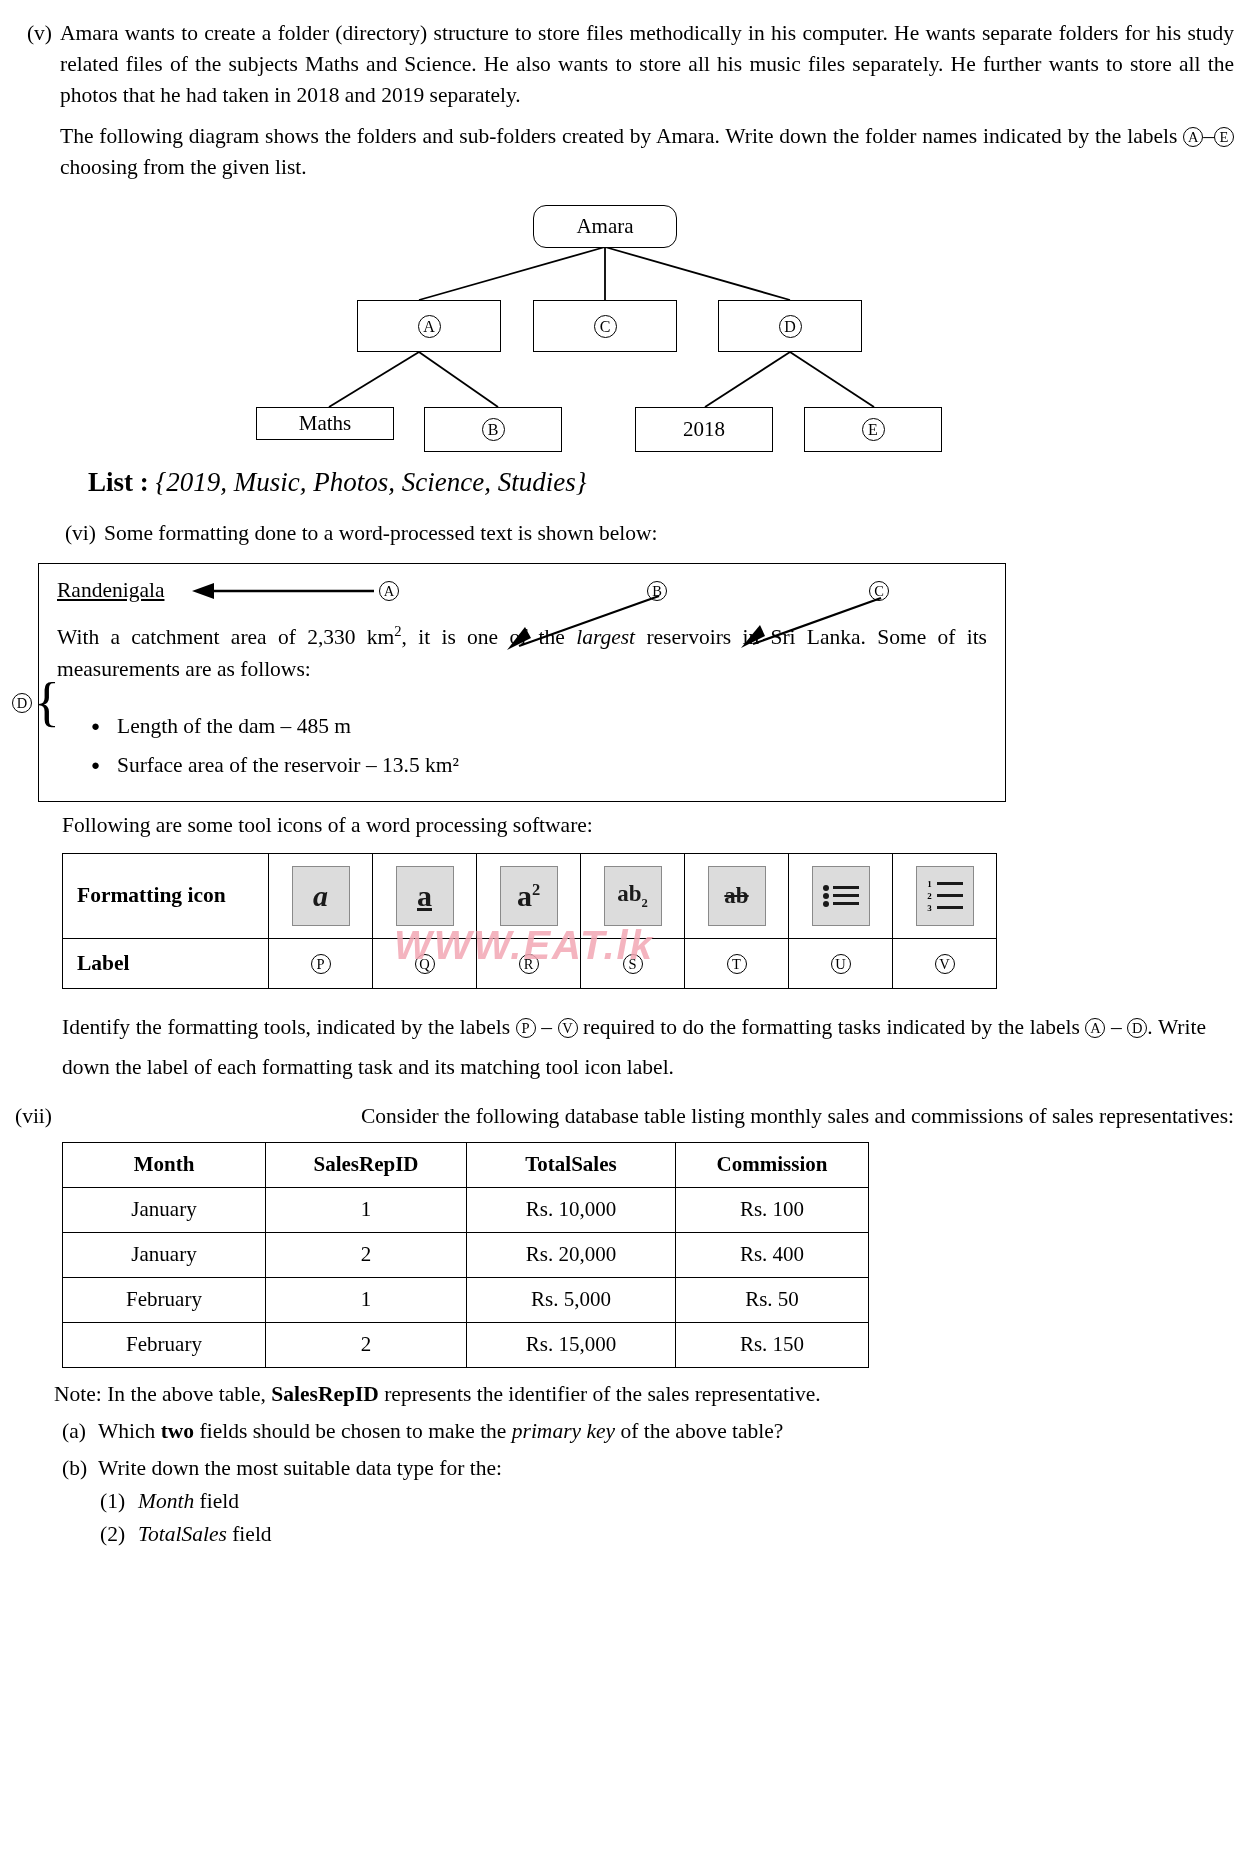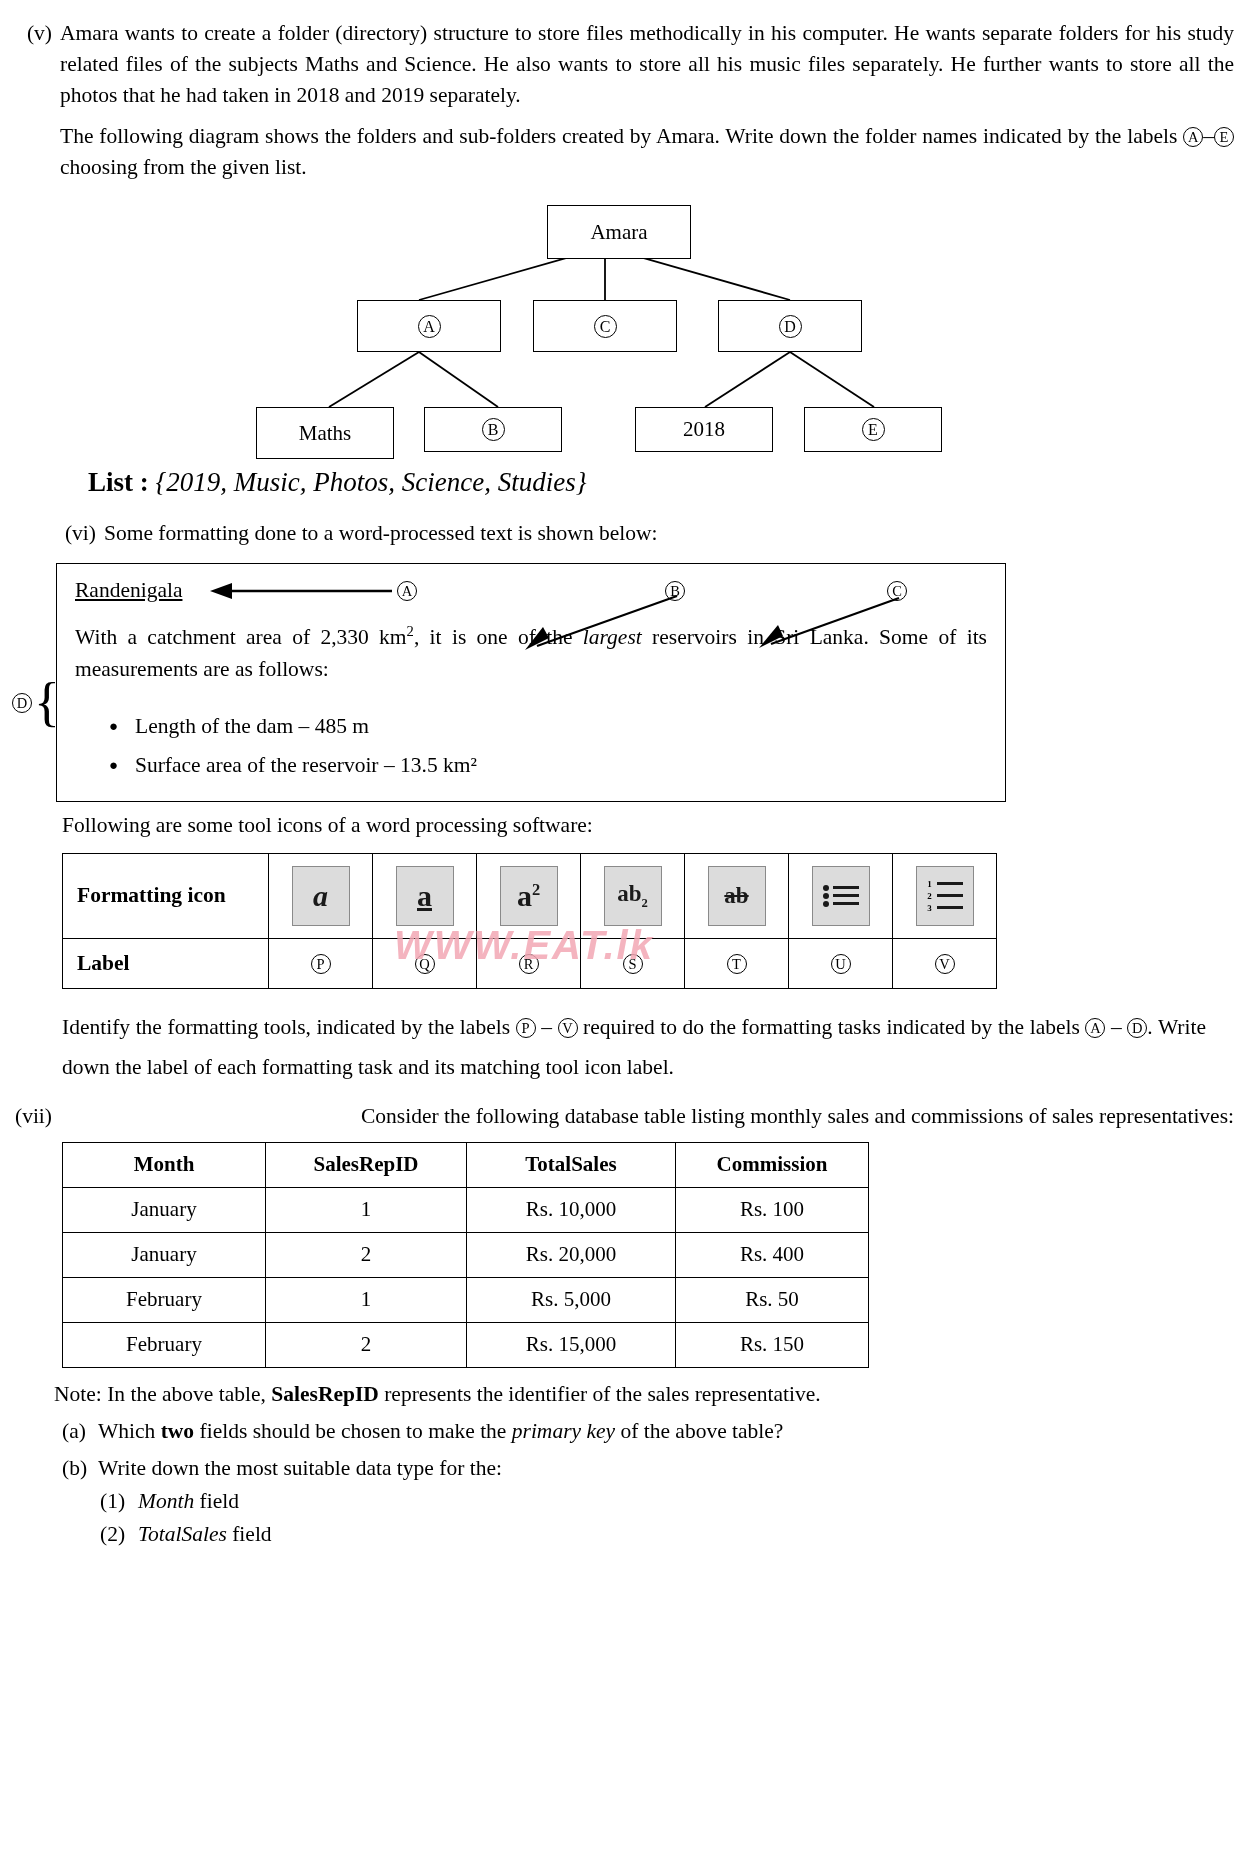--- a/index.html
+++ b/index.html
@@ -99,21 +99,21 @@
   .list-line b { font-weight: bold; }
   .list-line i { font-style: italic; }
 
   
   .fmt-outer {
     position: relative;
     margin-top: 14px;
   }
   .fmt-box {
     position: relative;
-    margin-left: 56px;
+    margin-left: 38px;
     margin-right: 228px;
     border: 1.8px solid #000;
     min-height: 200px;
     padding: 14px 18px 16px 18px;
     box-sizing: border-box;
   }
   .fmt-title {
     font-size: 21.5px;
     text-decoration: underline;
     display: inline-block;
@@ -285,35 +285,35 @@
 
       <line x1="419" y1="157" x2="329" y2="212" stroke="#000" stroke-width="1.8"></line>
 
       <line x1="419" y1="157" x2="498" y2="212" stroke="#000" stroke-width="1.8"></line>
 
       <line x1="790" y1="157" x2="705" y2="212" stroke="#000" stroke-width="1.8"></line>
 
       <line x1="790" y1="157" x2="874" y2="212" stroke="#000" stroke-width="1.8"></line>
     </svg>
 
-    <div class="node" style="left:547px; top:10px; width:144px; height:54px;">
+    <div class="node" style="left:533px; top:10px; width:144px; height:43px;border-radius:13px;">
       <span>Amara</span>
     </div>
 
     <div class="node" style="left:357px; top:105px; width:144px; height:52px;">
       <span class="circ big">A</span>
     </div>
     <div class="node" style="left:533px; top:105px; width:144px; height:52px;">
       <span class="circ big">C</span>
     </div>
     <div class="node" style="left:718px; top:105px; width:144px; height:52px;">
       <span class="circ big">D</span>
     </div>
 
-    <div class="node" style="left:256px; top:212px; width:138px; height:52px;">
+    <div class="node" style="left:256px; top:212px; width:138px; height:33px;">
       <span>Maths</span>
     </div>
     <div class="node" style="left:424px; top:212px; width:138px; height:45px;">
       <span class="circ big">B</span>
     </div>
     <div class="node" style="left:635px; top:212px; width:138px; height:45px;">
       <span>2018</span>
     </div>
     <div class="node" style="left:804px; top:212px; width:138px; height:45px;">
       <span class="circ big">E</span>

